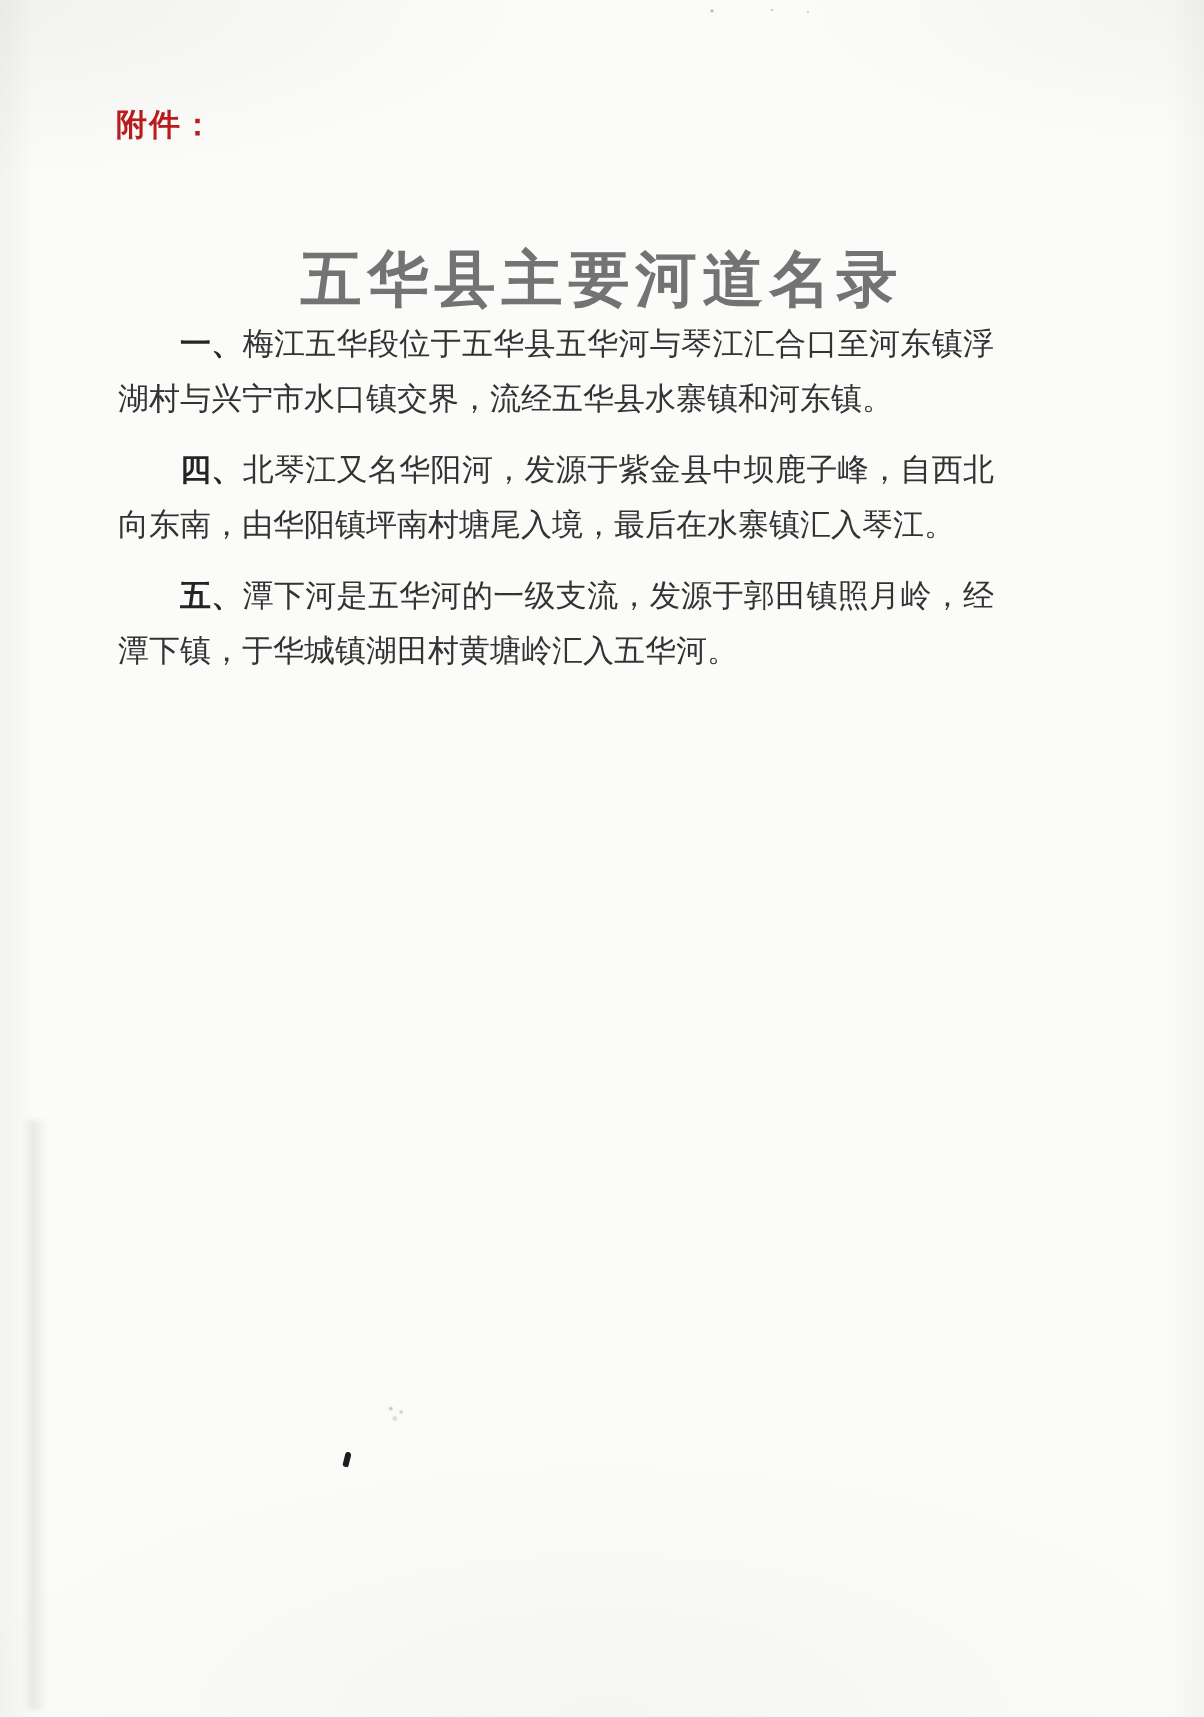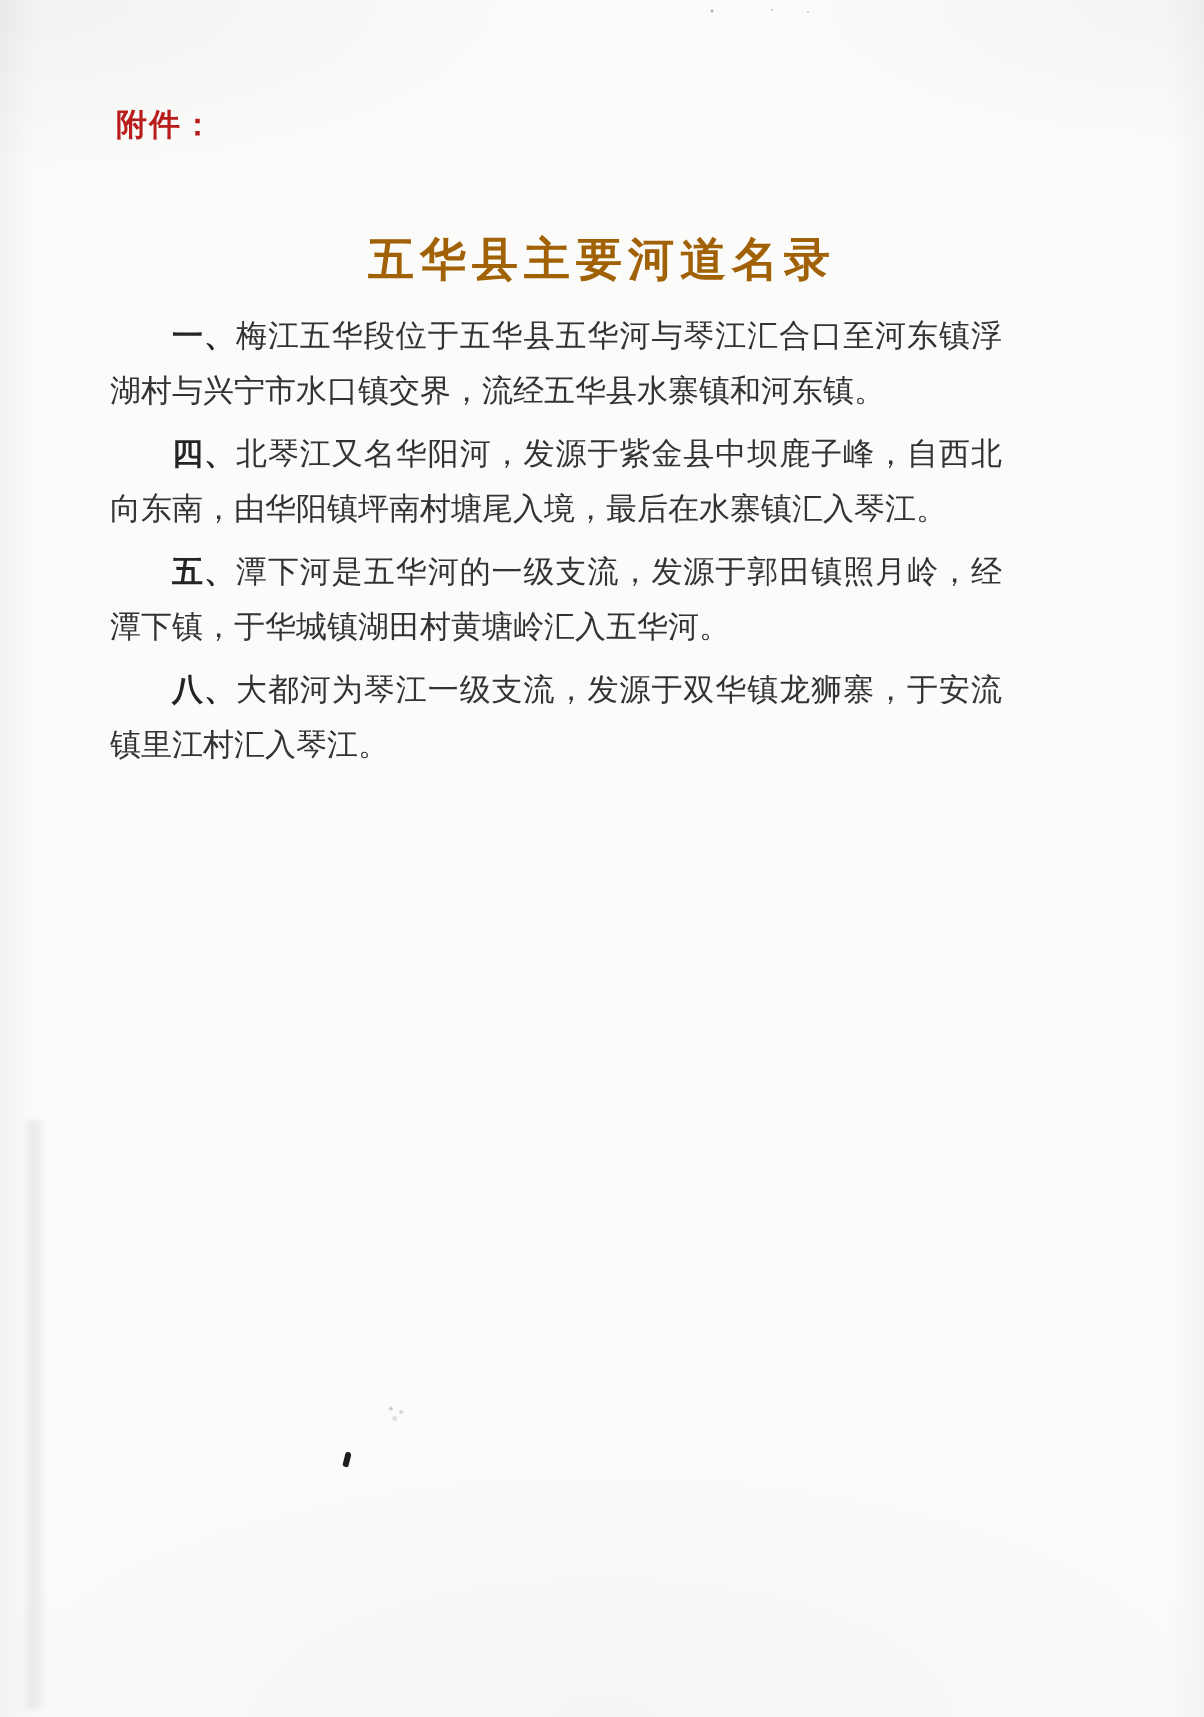--- a/index.html
+++ b/index.html
@@ -36,37 +36,37 @@
     color: #b91c1c;
   }
   .doc-title {
     position: absolute;
     left: 0;
     top: 198px;
     width: 100%;
     text-align: center;
     font-family: Liberation Sans, sans-serif;
     font-weight: bold;
-    font-size: 46px;
+    font-size: 61px;
     letter-spacing: 6px;
-    color: #a16207;
+    color: #737373;
     white-space: nowrap;
   }
   .doc-body {
     position: absolute;
     left: 102px;
     top: 300px;
     width: 908px;
     font-size: 31px;
     line-height: 55px;
     text-align: justify;
     color: #333;
   }
   .doc-body p {
-    margin: 8px;
+    margin: 16px;
     padding: 0;
     text-indent: 2em;
   }
   .pnum {
     font-weight: bold;
     color: #242424;
   }
   
   .fold-shadow {
     position: absolute;
@@ -117,21 +117,20 @@
 <div class="sheet">
 
   <div class="attachment-label">附件：</div>
 
   <h1 class="doc-title">五华县主要河道名录</h1>
 
   <div class="doc-body">
     <p><span class="pnum">一、</span><span>梅江五华段位于五华县五华河与琴江汇合口至河东镇浮湖村与兴宁市水口镇交界，流经五华县水寨镇和河东镇。</span></p>
     <p><span class="pnum">四、</span><span>北琴江又名华阳河，发源于紫金县中坝鹿子峰，自西北向东南，由华阳镇坪南村塘尾入境，最后在水寨镇汇入琴江。</span></p>
     <p><span class="pnum">五、</span><span>潭下河是五华河的一级支流，发源于郭田镇照月岭，经潭下镇，于华城镇湖田村黄塘岭汇入五华河。</span></p>
-    <p><span class="pnum">八、</span><span>大都河为琴江一级支流，发源于双华镇龙狮寨，于安流镇里江村汇入琴江。</span></p>
   </div>
 
   <div class="fold-shadow"></div>
   <div class="smudge"></div>
   <div class="speck"></div>
   <div class="edge-speck-top"></div>
 
 </div>
 
 </body></html>

